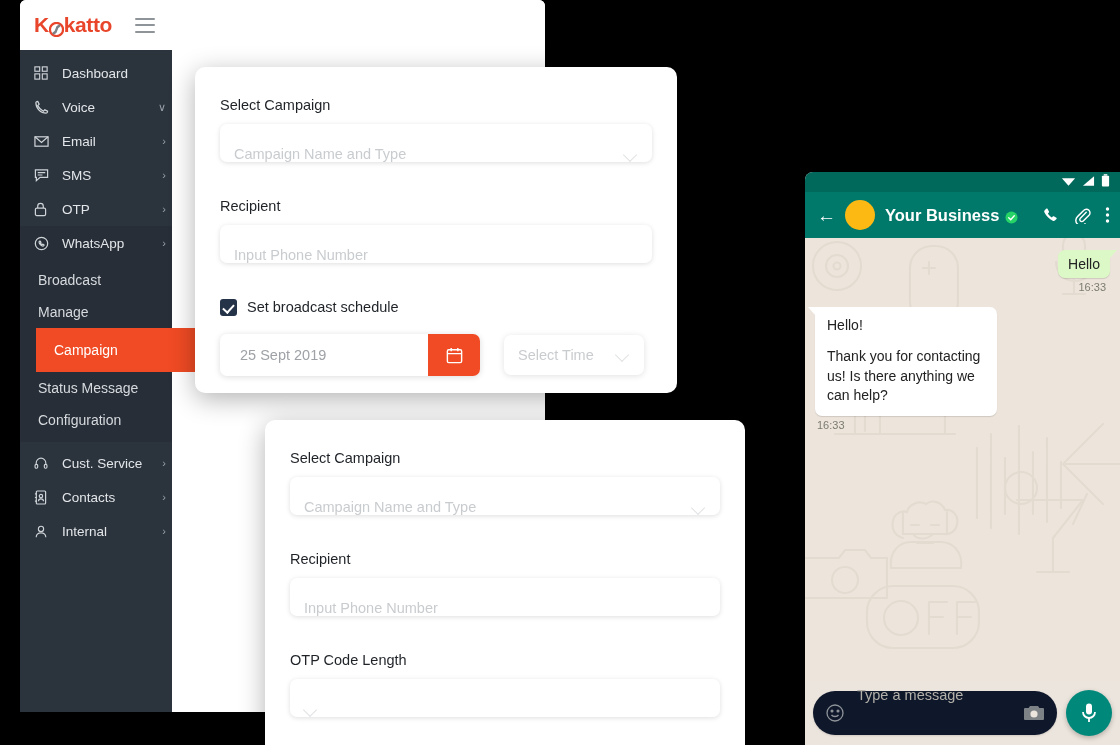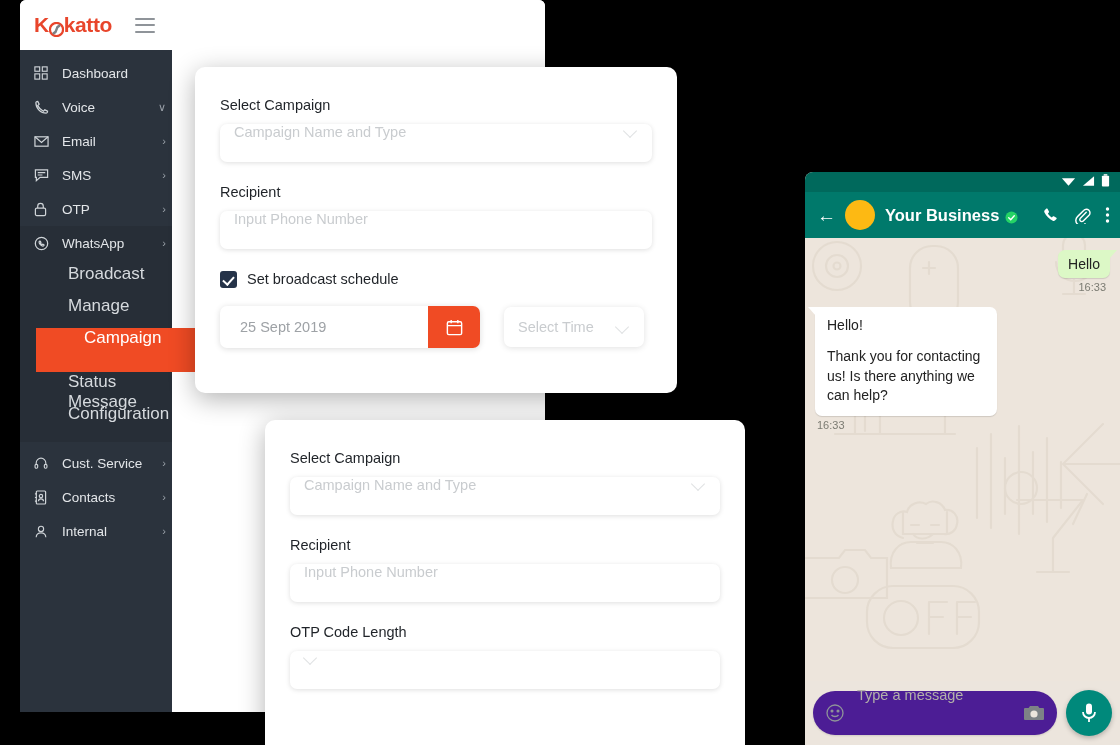--- a/index.html
+++ b/index.html
@@ -45,42 +45,42 @@
   }
   .nav-item .ico { width: 20px; height: 16px; flex: 0 0 20px; margin-right: 8px;
     display:flex; align-items:center; justify-content:flex-start; }
   .nav-item .ico svg { display:block; }
   .nav-item .label { flex: 1 1 auto; white-space: nowrap; }
   .nav-item .caret { width: 14px; color: #9AA1A9; font-size: 11px; text-align:right;
       padding-right: 6px; flex: 0 0 18px; }
 
   .submenu { background: #272E37; padding: 4px 0 6px; }
   .sub-item {
-    height: 32px; display:flex; align-items:flex-start; padding-left: 48px;
-    color: #D6DADE; font-size: 17px; cursor:pointer;
+    height: 32px; display:flex; align-items:center; padding-left: 18px;
+    color: #D6DADE; font-size: 14px; cursor:pointer;
   }
   .sub-item.active {
     background: #F04B24; color: #fff; margin-right: -38px;
     border-radius: 0 6px 6px 0; height: 44px; margin-left: 16px;
   }
 
   
   .panel {
     position: absolute; background: #fff; border-radius: 10px;
     box-shadow: 0 6px 26px rgba(0,0,0,.30);
   }
   .panel-1 { left: 195px; top: 67px; width: 482px; height: 326px; }
   .panel-2 { left: 265px; top: 420px; width: 480px; height: 325px; border-radius: 10px 10px 0 0;}
 
   .form-body { padding: 30px 25px 0 25px; }
   .field-label { font-size: 14.5px; color: #1f2328; margin-bottom: 11px; }
   .input-box {
     height: 38px; background: #fff; border-radius: 7px;
-    box-shadow: 0 1px 5px rgba(0,0,0,.13); display: flex; align-items: flex-start;
-    padding: 0 14px; margin-bottom: 22px; cursor: text;
+    box-shadow: 0 1px 5px rgba(0,0,0,.13); display: flex; align-items: flex-end;
+    padding: 0 14px; margin-bottom: 36px; cursor: text;
   }
   .input-box .ph { font-size: 14.5px; color: #c9cccf; flex: 1 1 auto; }
   .chev {
     width: 14px; height: 14px; flex: 0 0 14px; position: relative; opacity: .55;
   }
   .chev::before {
     content:""; position:absolute; left:1px; top:2px; width:9px; height:9px;
     border-right: 1.6px solid #c6c9cc; border-bottom: 1.6px solid #c6c9cc;
     transform: rotate(45deg);
   }
@@ -167,21 +167,21 @@
     border-right: 8px solid #fff; border-bottom: 9px solid transparent;
   }
   .bubble-in .gap { height: 12px; }
   .time-in { font-size: 11px; color:#7b7b72; margin: 3px 0 0 2px; }
 
   .wa-input-bar {
     position:absolute; left:0; bottom:0; width:315px; height: 64px;
     display:flex; align-items:center; padding: 0 8px;
   }
   .wa-input {
-    flex:1 1 auto; height: 44px; background:#4c1d95; border-radius: 22px;
+    flex:1 1 auto; height: 44px; background:#0f172a; border-radius: 22px;
     display:flex; align-items:center; padding: 0 12px; position:relative;
     box-shadow: 0 1px 2px rgba(0,0,0,.12);
     gap: 8px;
   }
   .wa-input .ph {
     position:absolute; left: 44px; top: -4px; font-size: 14.5px; color:#b3b0aa;
   }
   .emoji { width:20px; height:20px; flex:0 0 20px; }
   .cam { margin-left:auto; width: 22px; height: 18px; }
   .mic-btn {

